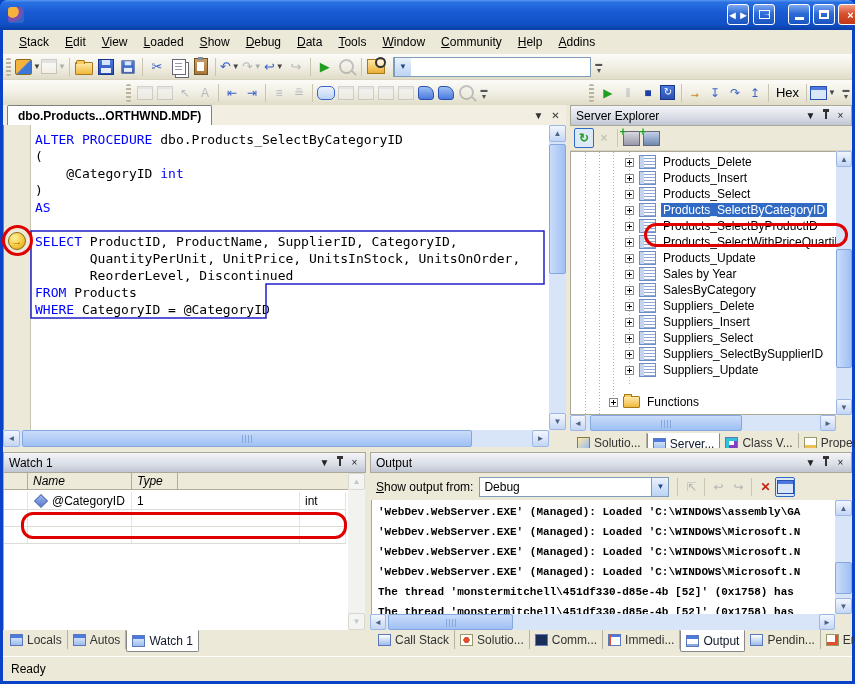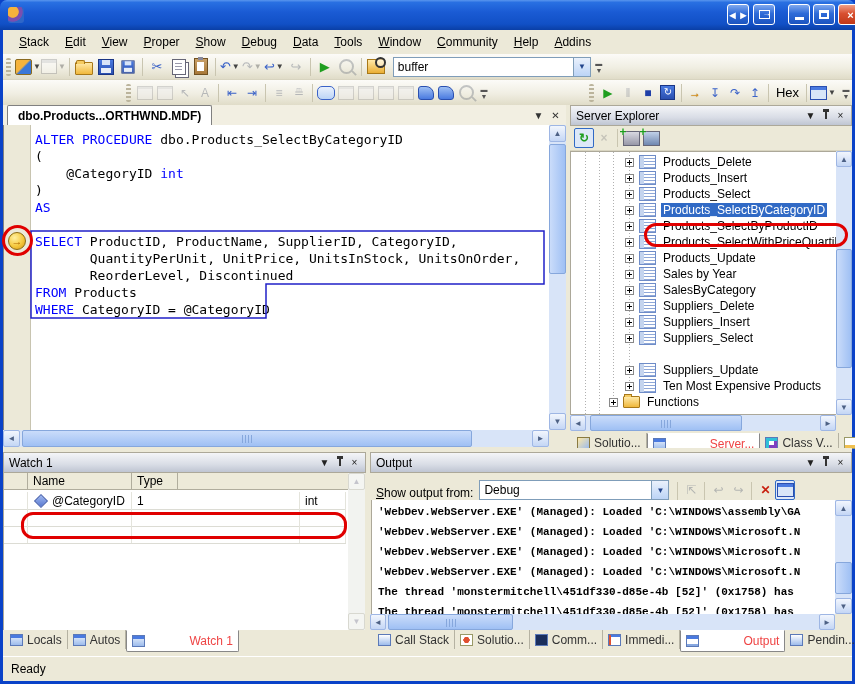--- a/index.html
+++ b/index.html
@@ -130,29 +130,29 @@
   .red-ann{border:3px solid #E00000;border-radius:50%;pointer-events:none;box-sizing:border-box;}
   .red-ann.rr{border-radius:12px;}
   
   #watch-panel{left:0;top:422px;width:363px;height:178px;}
   #wgrid-head{position:absolute;display:flex;background:#EDEAD9;border-bottom:1px solid #B0AD9D;box-sizing:border-box;font-size:12px;}
   .wh-cell{border-right:1px solid #B0AD9D;padding:1px 0 1px 5px;box-sizing:border-box;}
   .wrow{position:absolute;display:flex;font-size:12px;align-items:center;border-bottom:1px solid #DCDCD4;}
   .w-cell{padding-left:5px;box-sizing:border-box;height:17px;display:flex;align-items:center;border-right:1px solid #E4E4DC;}
   .ic-diamond{width:8px;height:8px;background:linear-gradient(135deg,#9FB8F0,#5878D0);border:1px solid #3A56A8;transform:rotate(45deg);margin:0 6px 0 8px;flex:none;}
   #output-panel{left:367px;top:422px;width:482px;height:178px;}
-  #out-toolbar{position:absolute;left:0;top:21px;width:482px;height:27px;background:#ECE9D8;display:flex;align-items:flex-end;padding-left:6px;box-sizing:border-box;}
+  #out-toolbar{position:absolute;left:0;top:21px;width:482px;height:27px;background:#ECE9D8;display:flex;align-items:center;padding-left:6px;box-sizing:border-box;}
   .sof-label{font-size:12px;margin-right:6px;}
   .sof-label::first-letter{text-decoration:underline;}
   #out-text{position:absolute;left:1px;top:48px;width:464px;height:114px;background:#fff;border-left:1px solid #ACA899;
     font-family:Liberation Mono, monospace;font-size:11px;font-weight:bold;line-height:20px;white-space:pre;overflow:hidden;padding:2px 0 0 6px;box-sizing:border-box;}
   
   .tabstrip{position:absolute;display:flex;align-items:flex-start;font-size:12px;}
   .btab{height:19px;display:flex;align-items:center;padding:0 5px;border-right:1px solid #B5B2A2;color:#333;white-space:nowrap;}
-  .btab.active{background:#fff;border:1px solid #888;border-top:1px solid #fff;height:20px;color:#ef4444;border-radius:0 0 2px 2px;gap:40px;}
+  .btab.active{background:#fff;border:1px solid #888;border-top:1px solid #fff;height:20px;color:#0f172a;border-radius:0 0 2px 2px;}
   .ti{width:13px;height:12px;border:1px solid #5B79B8;background:linear-gradient(180deg,#EAF1FC,#9DBCEC);margin-right:4px;flex:none;box-sizing:border-box;}
   .ti-win{box-shadow:inset 0 3px 0 #4A7AE0;}
   .ti-breakp{background:radial-gradient(circle,#E05030 0 40%,#fff 45%);border-color:#996;}
   .ti-comm{background:#1A2E5C;}
   .ti-output{background:#fff;box-shadow:inset 0 -2px 0 #88A8E0,inset 0 3px 0 #4A7AE0;}
   .ti-error{background:#fff;border-color:#996;box-shadow:inset -3px -3px 0 #E05030;}
   .ti-sol{background:linear-gradient(135deg,#FFE9A8,#9DBCEC);border-color:#8A7A40;}
   .ti-class{background:#fff;box-shadow:inset 3px 3px 0 #30C0D8,inset -3px -3px 0 #8040C0;}
   .ti-prop{background:#fff;box-shadow:inset 0 -3px 0 #F0C050;border-color:#996;}
   .ti-imm{background:#fff;box-shadow:inset 2px 0 0 #E05030,inset 0 2px 0 #4A7AE0;}
@@ -178,21 +178,21 @@
     </div>
   <div class="abs winbtn close" style="left:838px;width:25px;">×</div>
 </div>
 
 <div class="abs" id="client">
 
   <div class="abs" id="menubar">
       <div class="menu-item">Stack</div>
       <div class="menu-item">Edit</div>
       <div class="menu-item">View</div>
-      <div class="menu-item">Proper</div>
+      <div class="menu-item">Loaded</div>
       <div class="menu-item">Show</div>
       <div class="menu-item">Debug</div>
       <div class="menu-item">Data</div>
       <div class="menu-item">Tools</div>
       <div class="menu-item">Window</div>
       <div class="menu-item">Community</div>
       <div class="menu-item">Help</div>
       <div class="menu-item">Addins</div>
     </div>
 
@@ -249,21 +249,20 @@
         </div>
         <div class="tbtn disabled">
           <span class="ic ic-mag"></span>
         </div>
         <div class="tsep"></div>
         <div class="tbtn">
           <span class="ic ic-ff"></span>
         </div>
       </div>
     <div class="combo" style="width:198px;margin-left:6px;">
-      <span class="cval">buffer</span>
       <span class="cdd">▼</span>
     </div>
     <div class="overflow">
         <span>▬</span>
         <span>▼</span>
       </div>
   </div>
 
   <div class="abs toolbar" id="toolbar2">
     <div style="width:120px;flex:none;"></div>
@@ -483,29 +482,29 @@
         <div class="tree-row" style="top: 162px; left: 54px;">
           <span class="pbox"></span>
           <span class="ic-sproc"></span>
           <span class="tlabel">Suppliers_Insert</span>
         </div>
         <div class="tree-row" style="top: 178px; left: 54px;">
           <span class="pbox"></span>
           <span class="ic-sproc"></span>
           <span class="tlabel">Suppliers_Select</span>
         </div>
+        <div class="tree-row" style="top: 194px; left: 54px;">
+          <span class="pbox"></span>
+          <span class="ic-sproc"></span>
+          <span class="tlabel">Suppliers_SelectBySupplierID</span>
+        </div>
         <div class="tree-row" style="top: 210px; left: 54px;">
           <span class="pbox"></span>
           <span class="ic-sproc"></span>
           <span class="tlabel">Suppliers_Update</span>
-        </div>
-        <div class="tree-row" style="top: 226px; left: 54px;">
-          <span class="pbox"></span>
-          <span class="ic-sproc"></span>
-          <span class="tlabel">Ten Most Expensive Products</span>
         </div>
         <div class="tree-row" style="top: 242px; left: 38px;">
           <span class="pbox"></span>
           <span class="ic-folder-s"></span>
           <span class="tlabel">Functions</span>
         </div>
       </div>
 
     <div class="abs sb-track-v" style="left:266px;top:46px;width:16px;height:264px;">
       <div class="abs sbtn" style="left:0;top:0;width:16px;height:16px;">▲</div>
@@ -545,21 +544,21 @@
     <div class="tw-header abs" style="left:0;top:0;width:363px;height:21px;">
       <span>Watch 1</span>
       <span style="flex:1;"></span>
       <span class="tw-btn">▼</span>
       <span class="tw-btn">
           <span class="pin-g"></span>
         </span>
       <span class="tw-btn" style="margin-right:3px;">×</span>
     </div>
     <div class="abs" style="left:0;top:21px;width:345px;height:157px;background:#fff;border-left:1px solid #ACA899;box-sizing:border-box;">
-      <div id="wgrid-head" style="left:0;top:0;width:344px;">
+      <div id="wgrid-head" style="left:0;top:0;width:344px;font-style:italic;">
           <div class="wh-cell" style="width: 24px;"></div>
           <div class="wh-cell" style="width: 104px;">Name</div>
           <div class="wh-cell" style="width: 46px;">Type</div>
         </div>
       <div id="wgrid-rows">
           <div class="wrow" style="left: 0px; top: 19px; width: 342px;">
             <div class="w-cell" style="width: 24px;"></div>
             <div class="w-cell" style="width: 104px; padding-left: 0px;">
               <span class="ic-diamond"></span>
               <span>@CategoryID</span>

